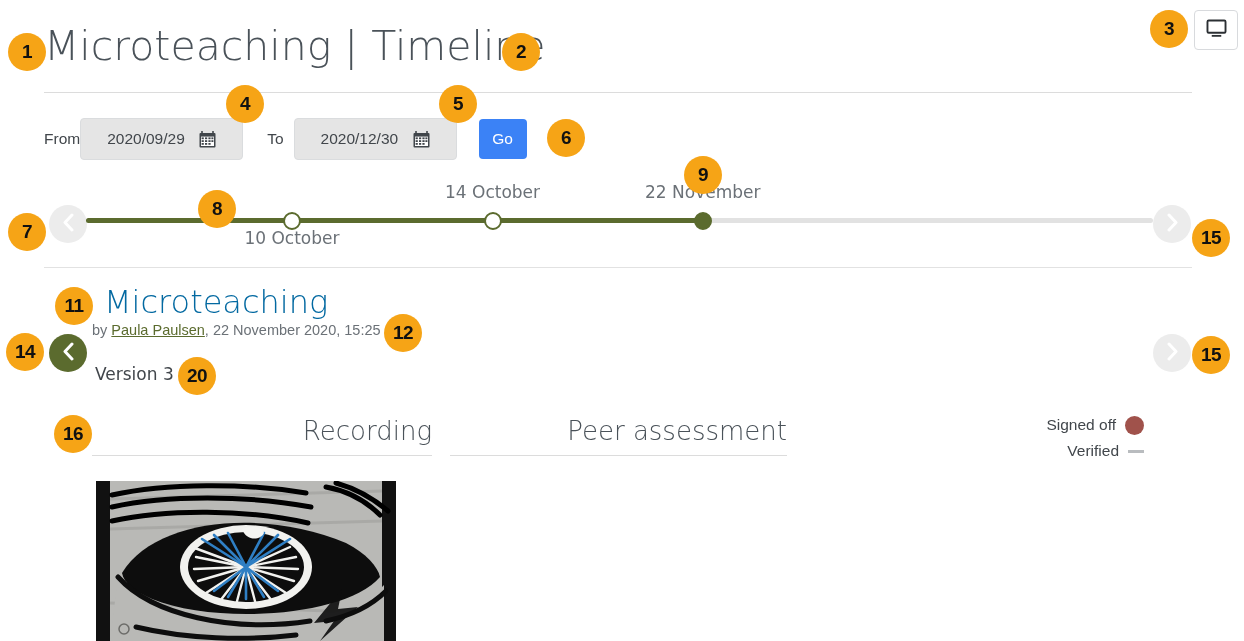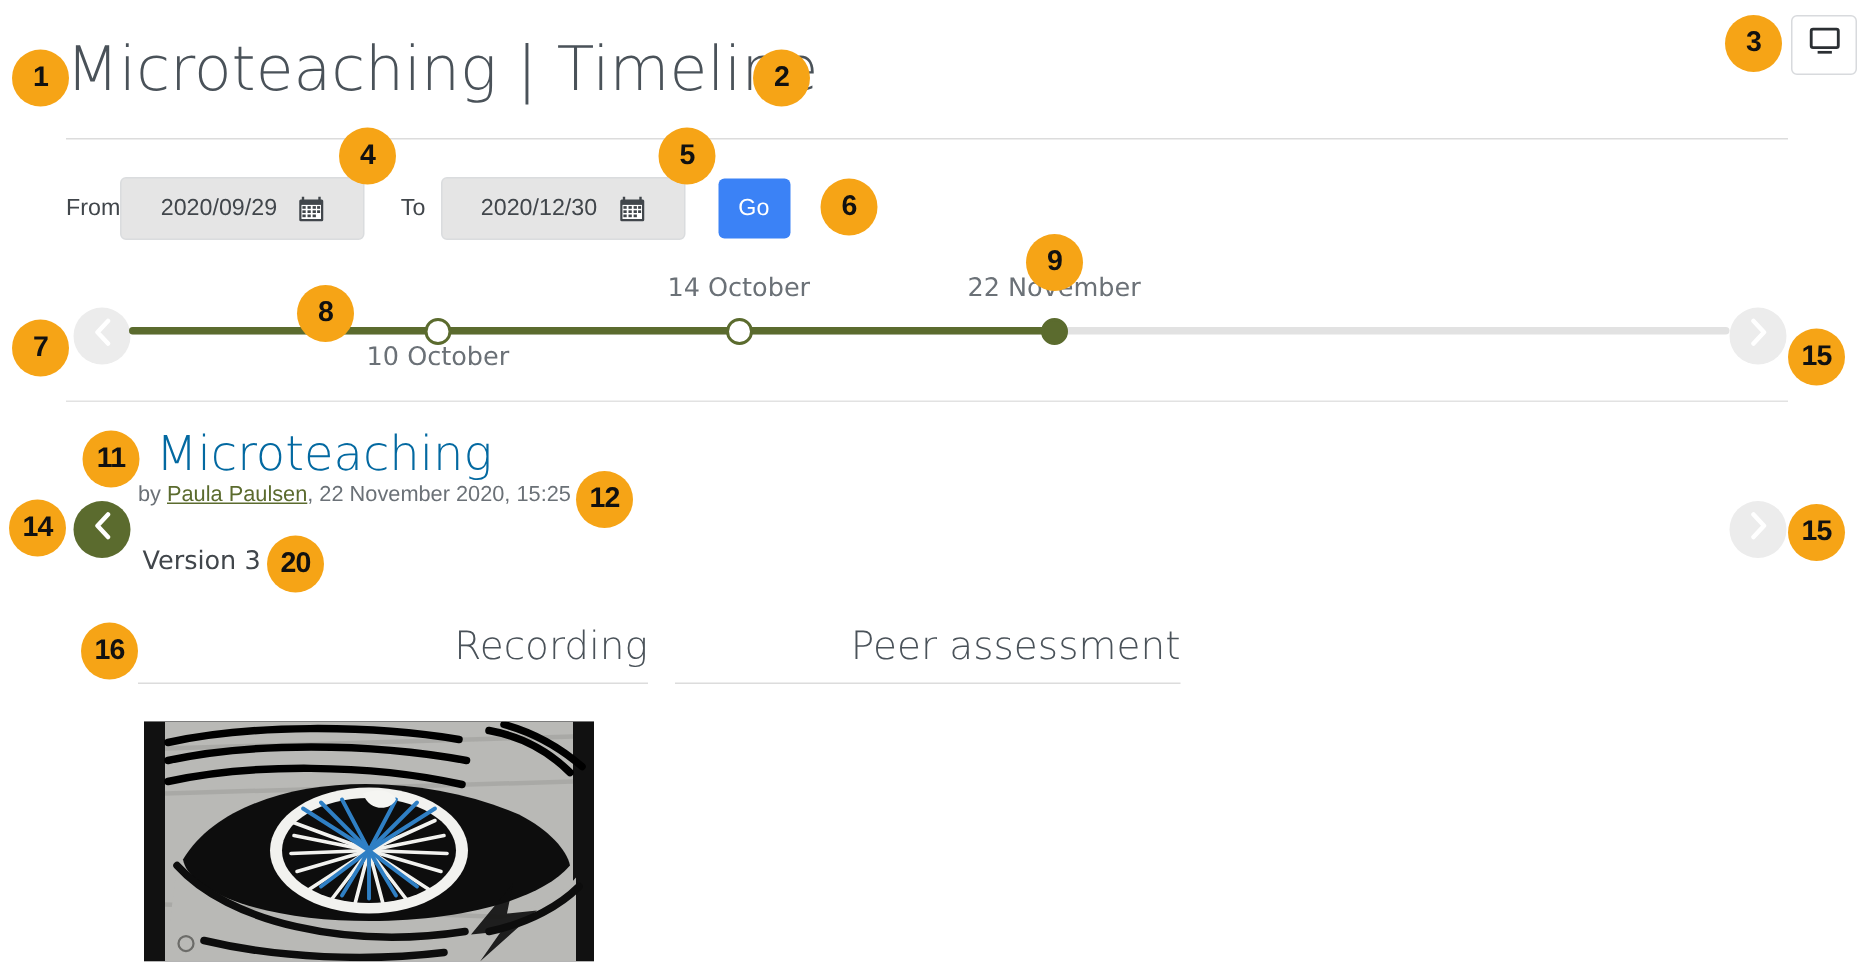--- a/index.html
+++ b/index.html
@@ -366,20 +366,30 @@
 
   <div class="col col-recording">
     <div class="col-title">Recording</div>
     <div class="col-rule"></div>
   </div>
   <div class="col col-peer">
     <div class="col-title">Peer assessment</div>
     <div class="col-rule"></div>
   </div>
 
+  <div class="status-list">
+    <div class="status-row">
+      <span class="status-label">Signed off</span>
+      <span class="dot-signed"></span>
+    </div>
+    <div class="status-row">
+      <span class="status-label">Verified</span>
+      <span class="dash-verified"></span>
+    </div>
+  </div>
 
   <div class="thumb">
     <svg width="300" height="160" viewBox="0 0 300 160" aria-hidden="true">
       <defs>
         <clipPath id="cp">
             <rect x="0" y="0" width="300" height="160"></rect>
           </clipPath>
       </defs>
       <g clip-path="url(#cp)">
         <rect x="0" y="0" width="300" height="160" fill="#111"></rect>

